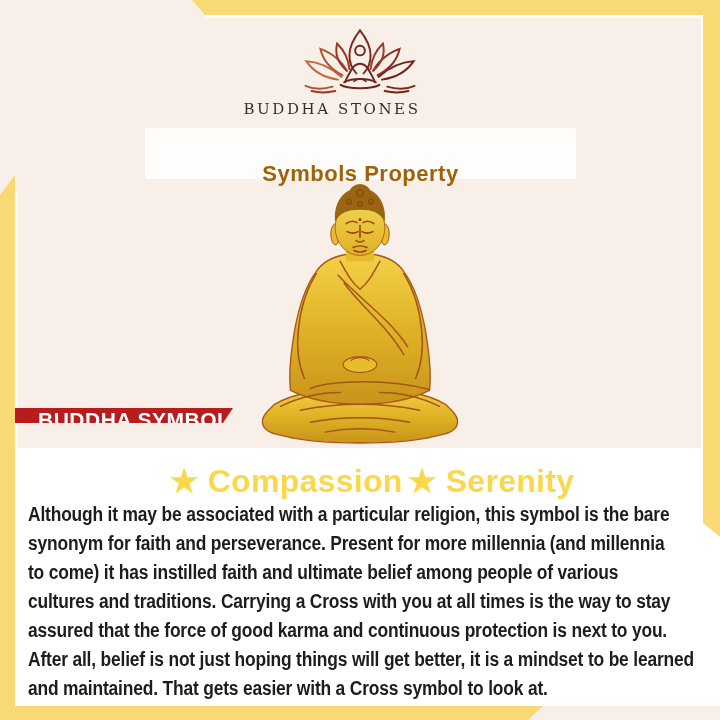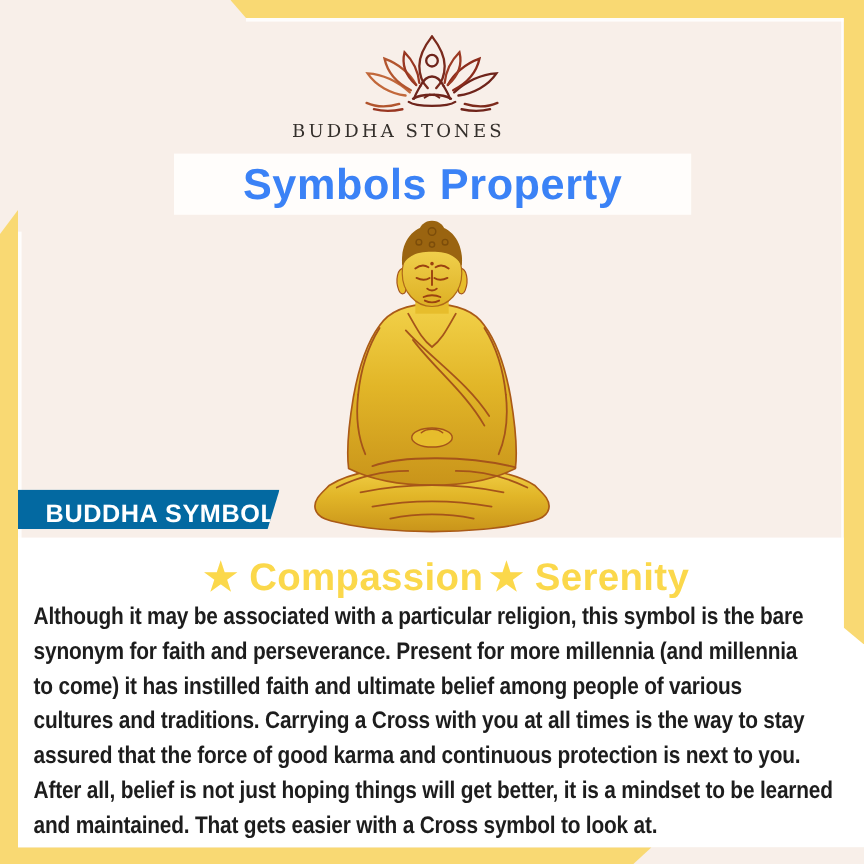--- a/index.html
+++ b/index.html
@@ -15,30 +15,30 @@
     font-family:"DejaVu Serif", serif;font-size:15px;letter-spacing:2.6px;
     color:#35302c;
   }
   
   .white-band{
     position:absolute;left:145px;top:128px;width:431px;height:51px;
     background:#fffdfb;
   }
   .banner-title{
     width:100%;height:100%;display:flex;align-items:center;justify-content:center;
-    font-size:36px;font-weight:700;letter-spacing:.5px;color:#3b82f6;
+    font-size:22px;font-weight:700;letter-spacing:.5px;color:#a16207;margin-top:20px;
   }
   
   .buddha-svg{position:absolute;left:240px;top:180px;width:240px;height:268px;}
   
   .badge{
-    position:absolute;left:15px;top:408px;width:218px;height:33px;
-    background:#0369a1;z-index:3;
+    position:absolute;left:15px;top:408px;width:218px;height:15px;
+    background:#b91c1c;z-index:3;
     clip-path:polygon(0 0,100% 0,95.4% 100%,0 100%);
-    display:flex;align-items:flex-end;
+    display:flex;align-items:flex-start;
   }
   .badge-label{
     padding-left:23px;font-size:21px;font-weight:700;letter-spacing:.5px;color:#ffffff;
   }
   
   .white-section{position:absolute;left:0;top:448px;width:720px;height:258px;background:#ffffff;}
   .star-heading{
     position:absolute;left:0;top:462px;width:720px;text-align:center;
     font-size:32px;font-weight:700;color:#fbd84b;letter-spacing:.3px;margin-left:12px;
   }

